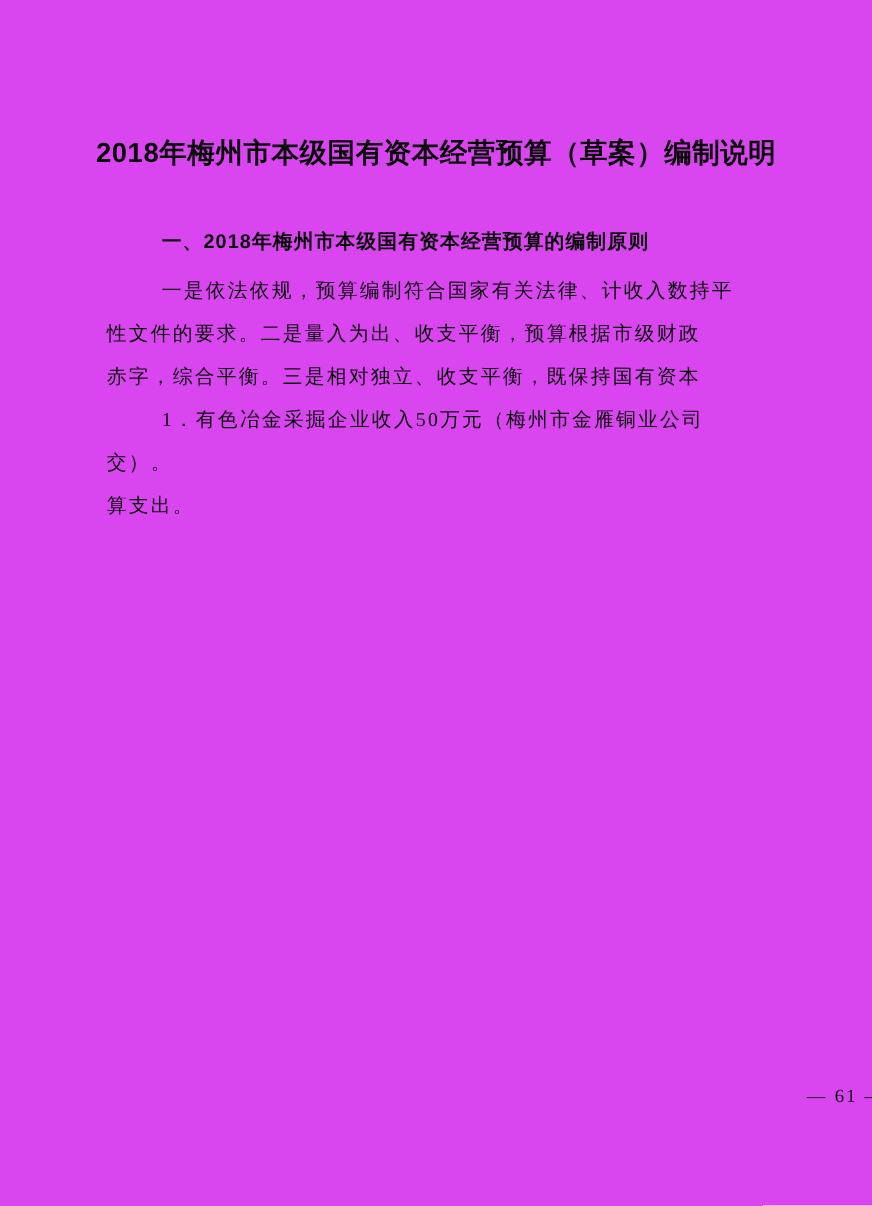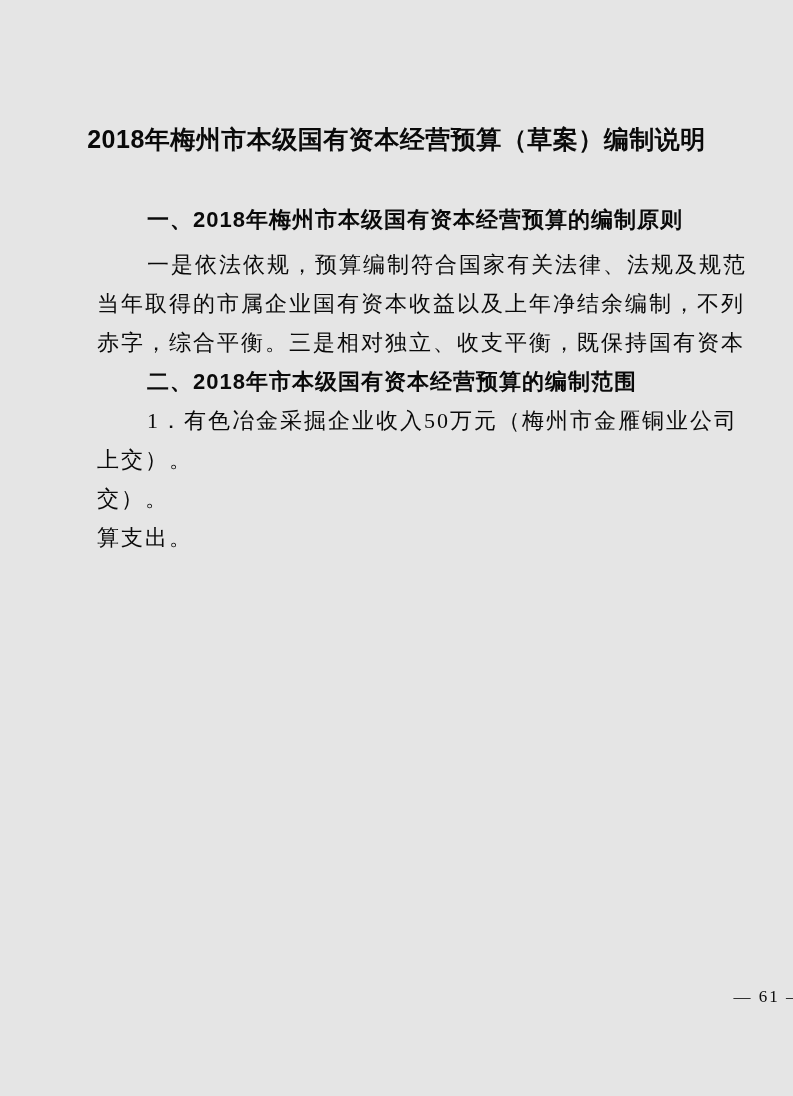--- a/index.html
+++ b/index.html
@@ -4,21 +4,21 @@
 <style>
   html, body {
     margin: 0;
     padding: 0;
     background: #ffffff;
   }
   .page {
     position: relative;
     width: 793px;
     height: 1096px;
-    background: #e5e5e5;
+    background: #d946ef;
     color: #0a0a0a;
     overflow: hidden;
   }
   .doc-title {
     position: absolute;
     top: 120px;
     left: 0;
     width: 100%;
     margin: 0;
     text-align: center;
@@ -28,21 +28,21 @@
     line-height: 39px;
     letter-spacing: 0.5px;
     white-space: nowrap;
   }
   .doc-body {
     position: absolute;
     top: 200px;
     left: 97px;
     width: 600px;
     font-family: "Liberation Serif", "DejaVu Serif", serif;
-    font-size: 22px;
+    font-size: 18px;
   }
   .line {
     height: 39px;
     line-height: 39px;
     letter-spacing: 2px;
     white-space: nowrap;
   }
   .indent {
     padding-left: 50px;
   }
@@ -70,29 +70,27 @@
 <body>
 
 <div class="page">
 
   <h1 class="doc-title">2018年梅州市本级国有资本经营预算（草案）编制说明</h1>
 
   <div class="doc-body">
 
     <div class="line heading indent heading-gap">一、2018年梅州市本级国有资本经营预算的编制原则</div>
 
-    <div class="line indent">一是依法依规，预算编制符合国家有关法律、法规及规范</div>
-    <div class="line">当年取得的市属企业国有资本收益以及上年净结余编制，不列</div>
+    <div class="line indent">一是依法依规，预算编制符合国家有关法律、计收入数持平</div>
+    <div class="line">性文件的要求。二是量入为出、收支平衡，预算根据市级财政</div>
     <div class="line">赤字，综合平衡。三是相对独立、收支平衡，既保持国有资本</div>
 
-    <div class="line heading indent">二、2018年市本级国有资本经营预算的编制范围</div>
 
 
     <div class="line indent">1．有色冶金采掘企业收入50万元（梅州市金雁铜业公司</div>
-    <div class="line">上交）。</div>
 
     <div class="line">交）。</div>
 
     <div class="line">算支出。</div>
 
   </div>
 
   <div class="page-footer">
     <span>— 61 —</span>
   </div>

